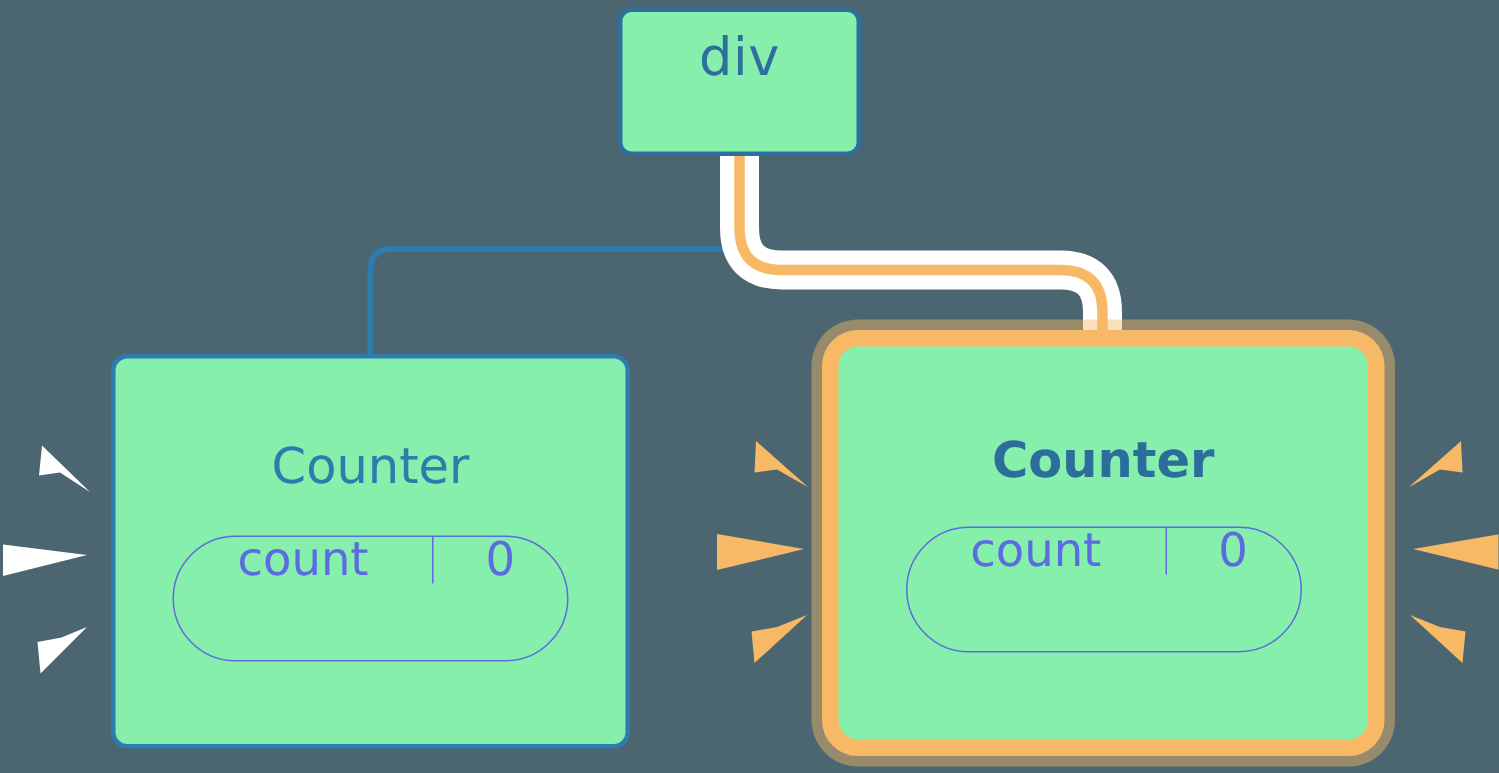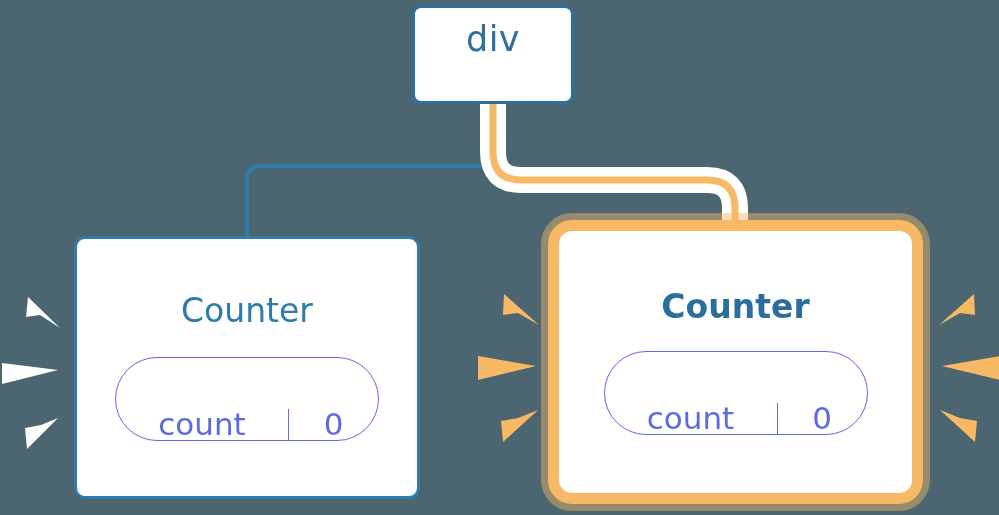--- a/index.html
+++ b/index.html
@@ -21,21 +21,21 @@
   #wires {
     position: absolute;
     left: 0;
     top: 0;
     width: 999px;
     height: 515px;
   }
   .node {
     position: absolute;
     box-sizing: border-box;
-    background: #ffffff;
+    background: #86efac;
     display: flex;
     flex-direction: column;
     align-items: center;
     justify-content: center;
   }
   
   #div-node {
     left: 412px;
     top: 5px;
     width: 162px;
@@ -75,21 +75,21 @@
   }
   #counter-right .node-title {
     font-weight: bold;
     color: #2C6E9B;
     font-size: 33px;
     margin-bottom: 28px;
   }
   
   .pill {
     display: flex;
-    align-items: flex-end;
+    align-items: flex-start;
     border: 1.6px solid #5C6BE0;
     border-radius: 999px;
     height: 82px;
     background: transparent;
     overflow: hidden;
   }
   #counter-left .pill { width: 262px; }
   #counter-right .pill { width: 262px; }
   .pill-key, .pill-val {
     display: flex;

